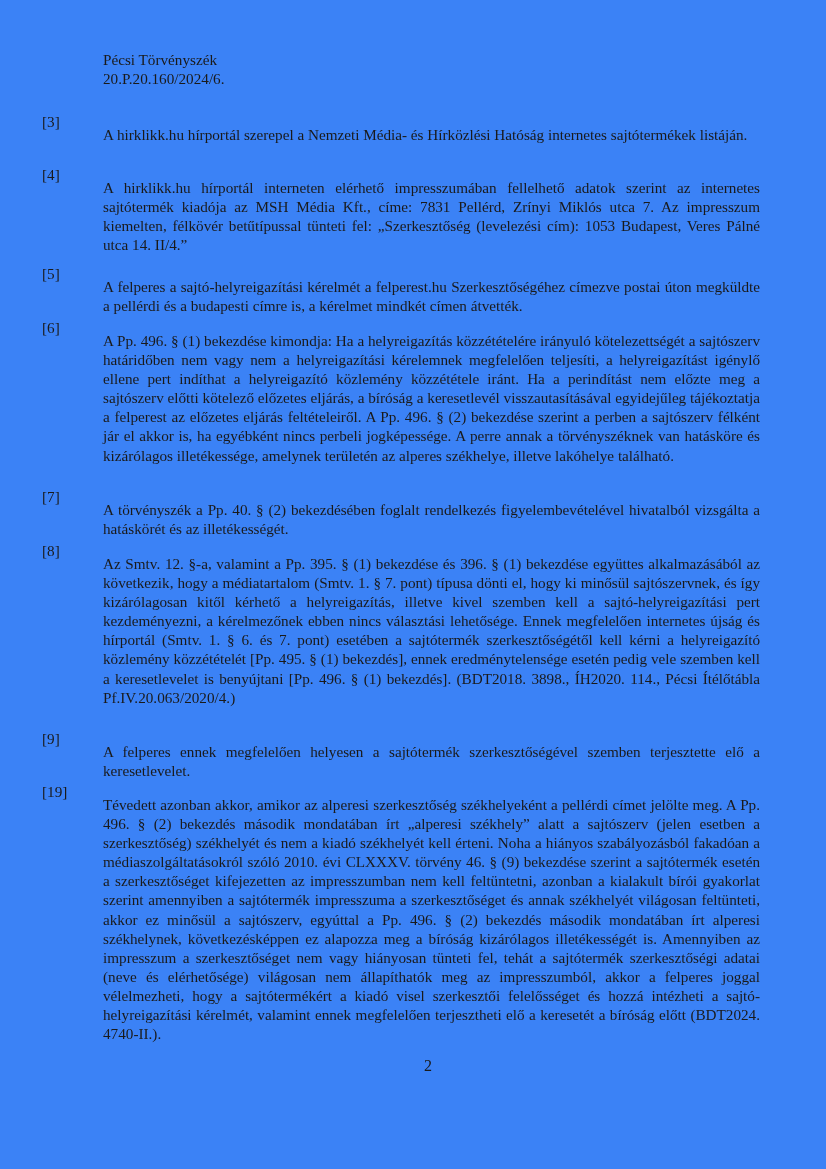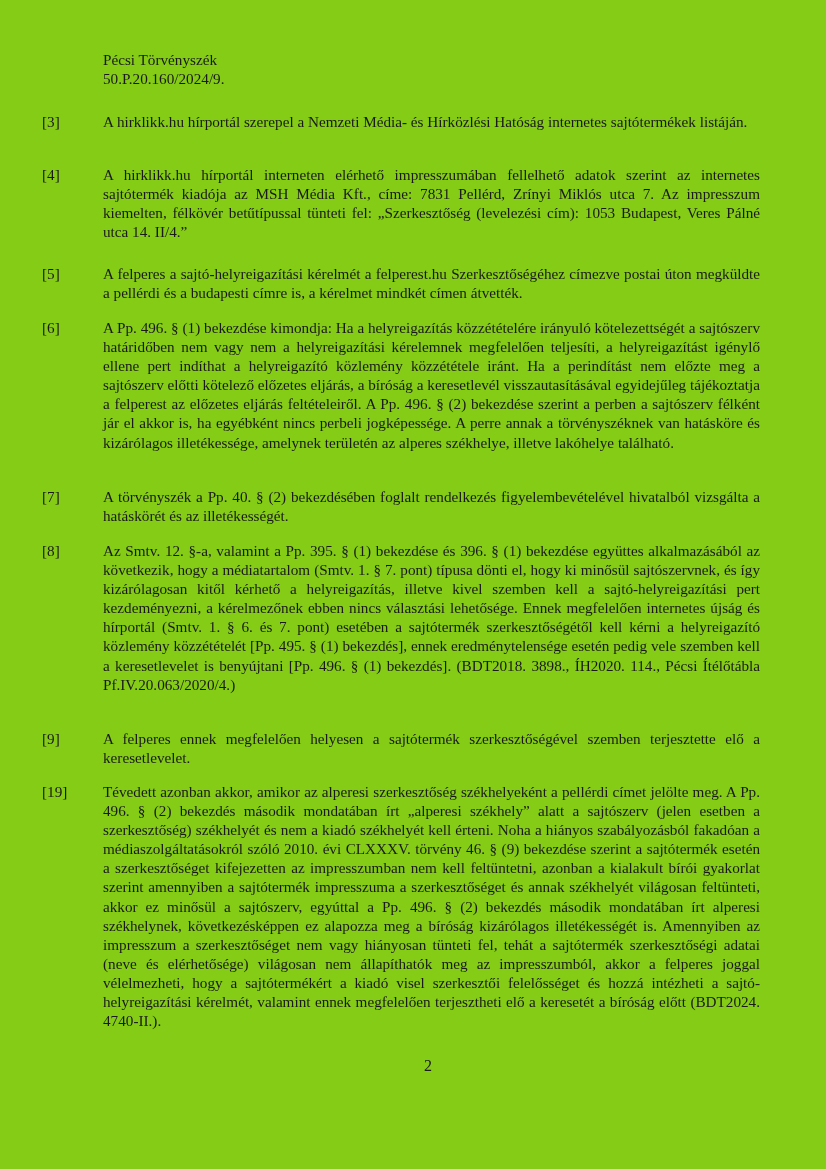--- a/index.html
+++ b/index.html
@@ -1,40 +1,40 @@
 <!DOCTYPE html>
 <html><head>
 <meta charset="utf-8">
 <style>
   html, body { margin: 0; padding: 0; background: #ffffff; }
   body { width: 826px; height: 1169px; overflow: hidden; position: relative; }
   .page {
     position: absolute; left: 0; top: 0; width: 826px; height: 1169px;
-    background: #84cc16;
+    background: #3b82f6;
     font-family: "Liberation Serif", serif;
     color: #1a1a1a;
     font-size: 15.2px;
   }
   .header { position: absolute; left: 103px; top: 51px; line-height: 18.5px; }
   .header div { white-space: nowrap; }
   .para { position: absolute; left: 0; width: 826px; }
   .para .num { position: absolute; left: 42px; top: 0; line-height: 19px; }
   .para .text {
     position: absolute; left: 103px; width: 657px;
-    text-align: justify; line-height: 19.1px;
+    text-align: justify; line-height: 19.1px; margin-top: 13px;
   }
   .page-number { position: absolute; left: 0; width: 826px; text-align: center; top: 1057px; font-size: 16px; padding-left: 30px; box-sizing: border-box; }
 </style>
 </head>
 <body>
 
 <div class="page">
   <div class="header">
     <div>Pécsi Törvényszék</div>
-    <div>50.P.20.160/2024/9.</div>
+    <div>20.P.20.160/2024/6.</div>
   </div>
 
   <div class="para" style="top:112px">
     <span class="num">[3]</span>
     <div class="text">A hirklikk.hu hírportál szerepel a Nemzeti Média- és Hírközlési Hatóság internetes sajtótermékek listáján.</div>
   </div>
 
   <div class="para" style="top:165px">
     <span class="num">[4]</span>
     <div class="text">A hirklikk.hu hírportál interneten elérhető impresszumában fellelhető adatok szerint az internetes sajtótermék kiadója az MSH Média Kft., címe: 7831 Pellérd, Zrínyi Miklós utca 7. Az impresszum kiemelten, félkövér betűtípussal tünteti fel: „Szerkesztőség (levelezési cím): 1053 Budapest, Veres Pálné utca 14. II/4.”</div>

